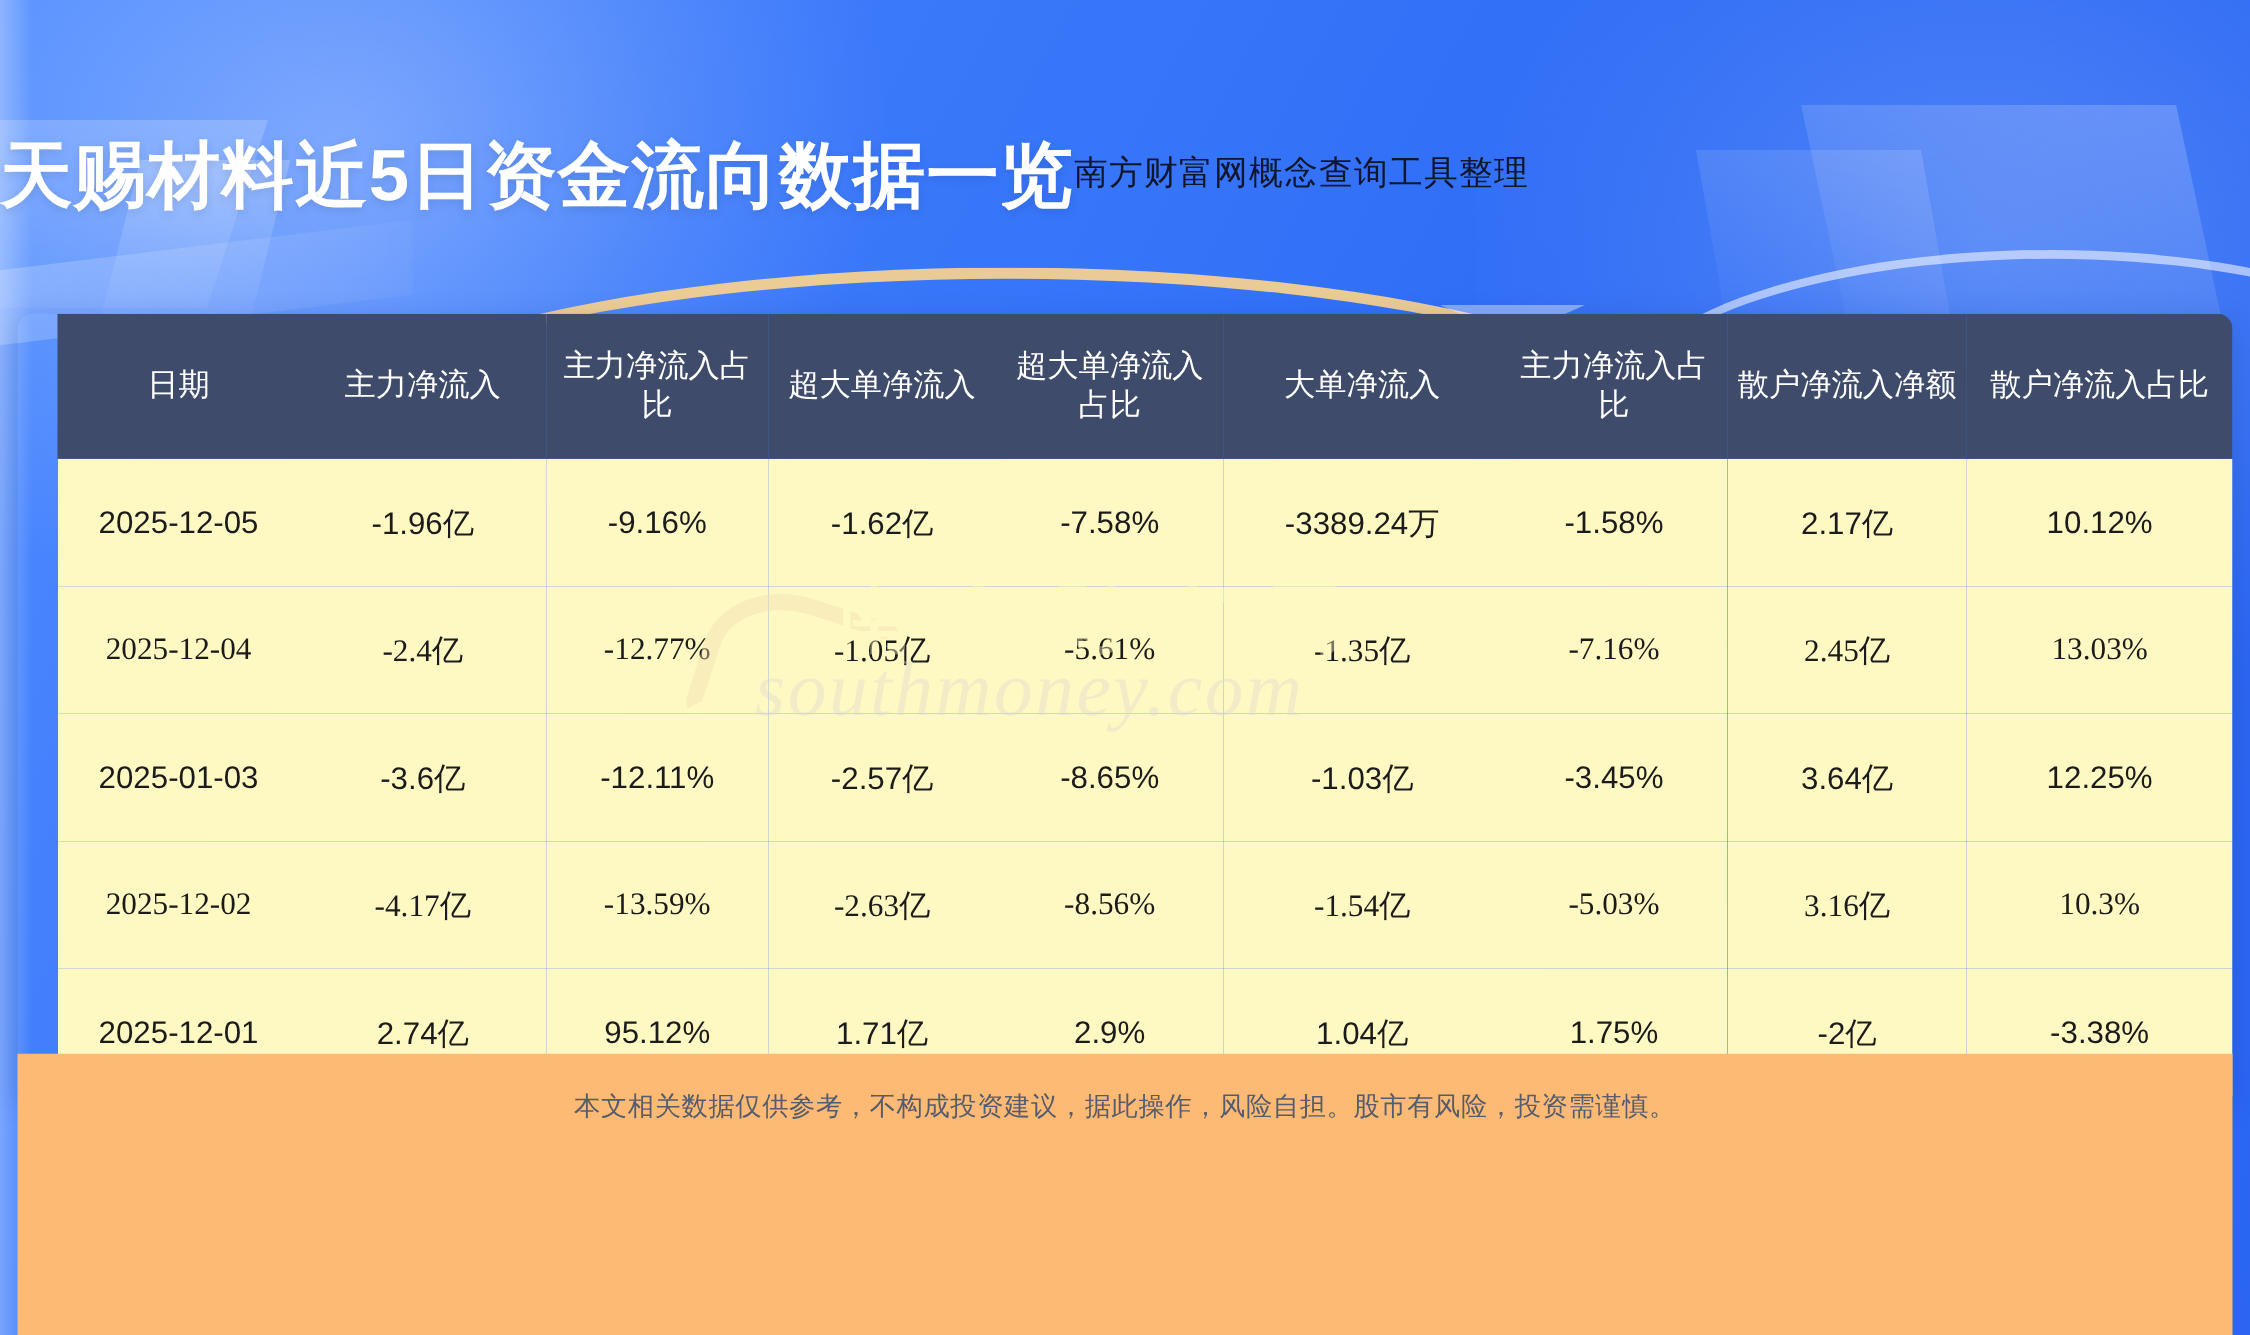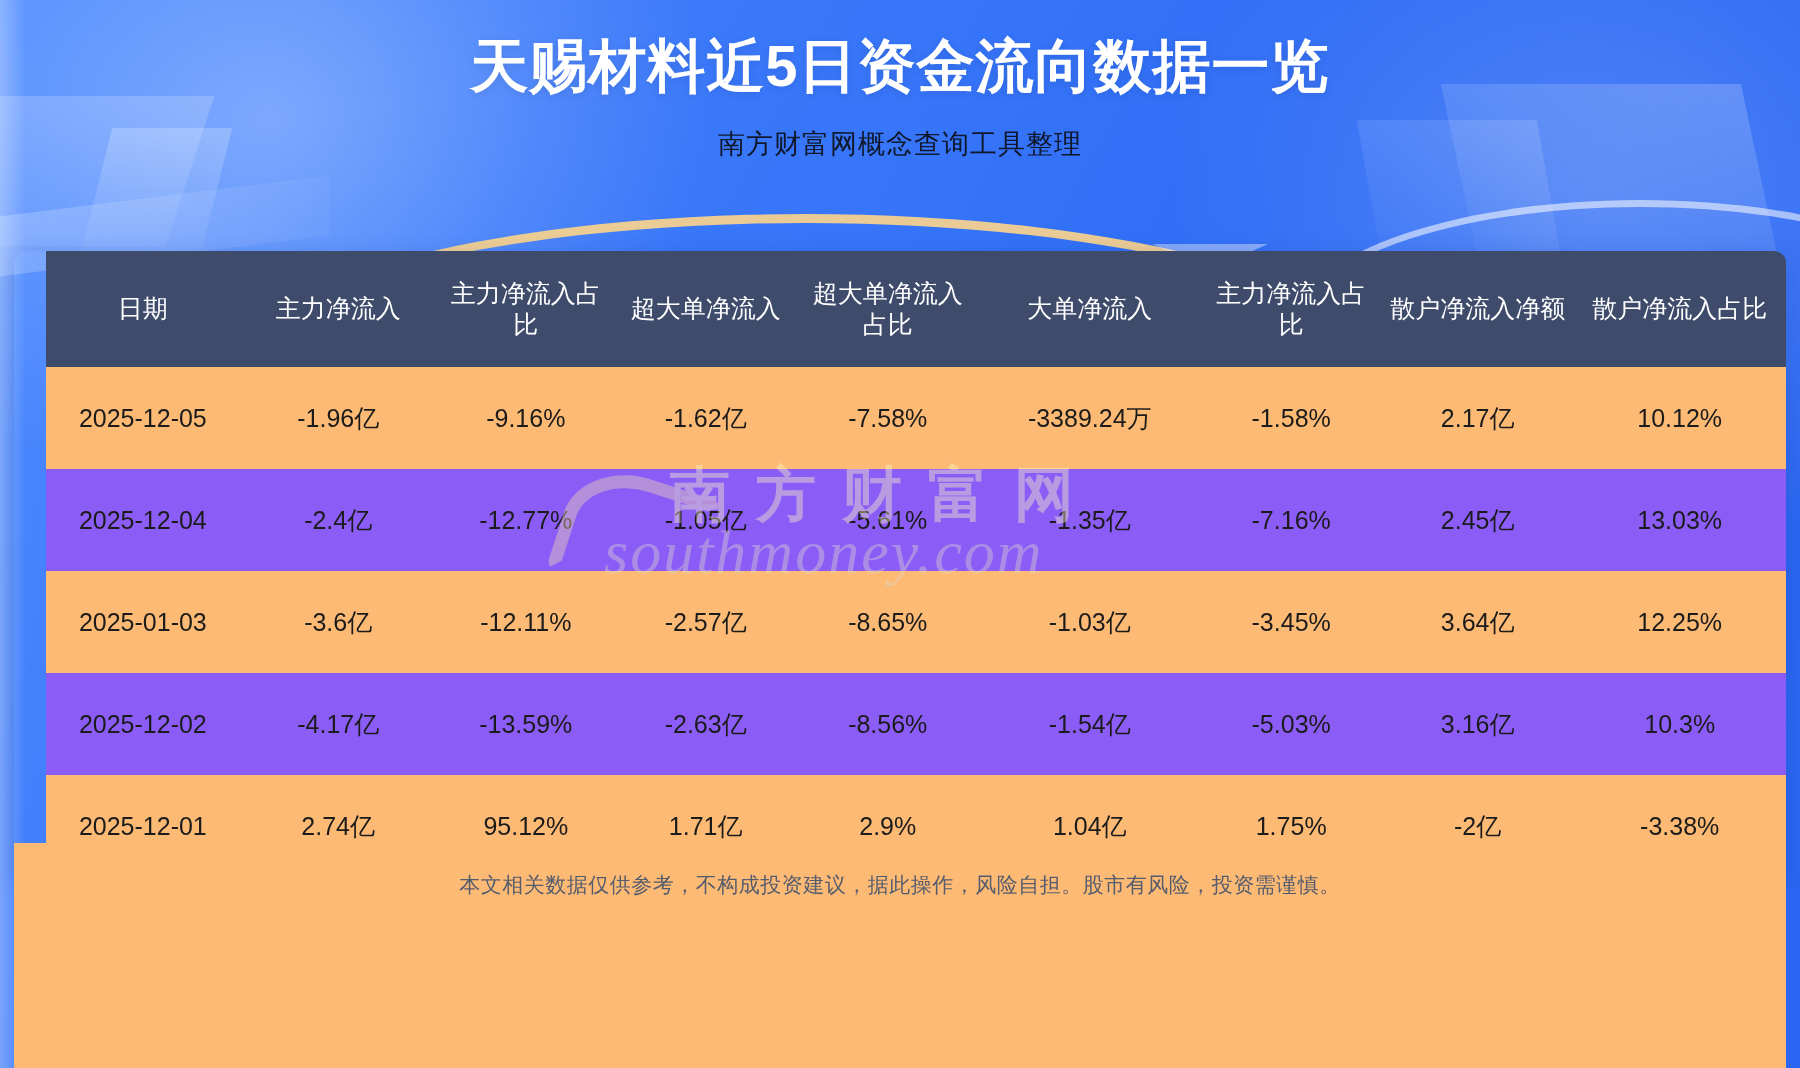--- a/index.html
+++ b/index.html
@@ -106,21 +106,21 @@
     width: 26px;
     background: linear-gradient(90deg, rgba(255,255,255,0.30), rgba(255,255,255,0));
   }
 
   
   .header {
     position: absolute;
     left: 0; right: 0; top: 0;
     height: 250px;
     display: flex;
-    flex-direction: column;
+    flex-direction: row;
     align-items: center;
     z-index: 3;
   }
   .title {
     margin-top: 32px;
     font-size: 58px;
     font-weight: bold;
     color: #ffffff;
     letter-spacing: 1px;
     line-height: 1.18;
@@ -166,22 +166,22 @@
   tbody td {
     height: 102px;
     font-size: 25px;
     color: #1b1b1b;
     text-align: center;
     vertical-align: middle;
     padding: 4px 8px;
     position: relative;
     z-index: 2;
   }
-  tbody tr.odd td { background: #fdba74; margin-left: 35px; }
-  tbody tr.even td { background: #8b5cf6; }
+  tbody tr.odd td { background: #fef9c3; margin-left: 35px; }
+  tbody tr.even td { background: #fef9c3; font-family: Liberation Serif, serif; }
 
   
   col.c0 { width: 175px; }
   col.c1 { width: 178px; }
   col.c2 { width: 161px; }
   col.c3 { width: 164px; }
   col.c4 { width: 165px; }
   col.c5 { width: 200px; }
   col.c6 { width: 164px; }
   col.c7 { width: 173px; }

